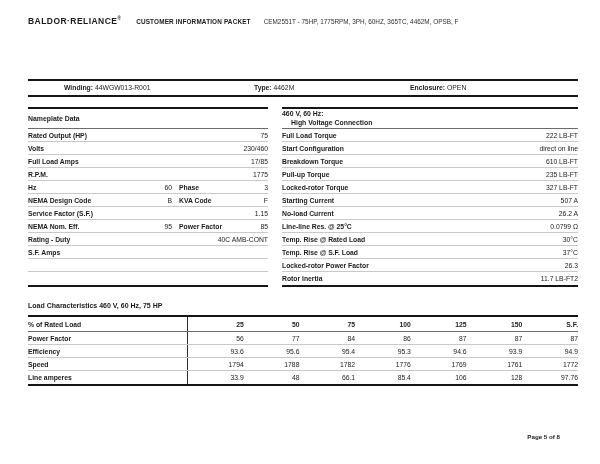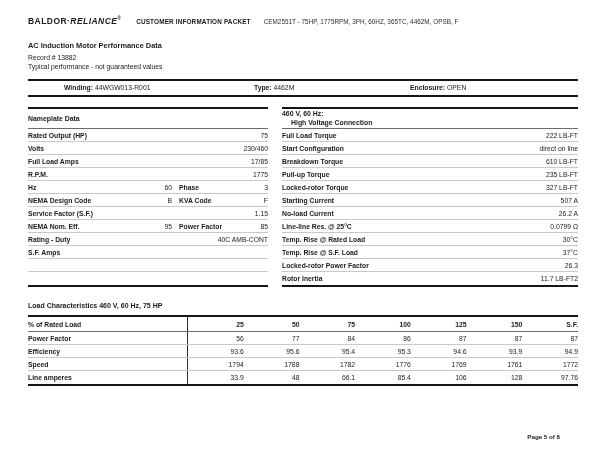--- a/index.html
+++ b/index.html
@@ -3,21 +3,21 @@
 <meta charset="utf-8">
 <style>
   html,body{margin:0;padding:0;background:#ffffff;}
   .page{position:relative;width:600px;height:464px;background:#fff;overflow:hidden;
         font-family:"Liberation Sans",sans-serif;color:#1b1b1b;}
   .abs{position:absolute;}
 
   
   .hdr{top:16px;left:28px;right:22px;display:flex;align-items:baseline;white-space:nowrap;}
   .brand{font-weight:bold;font-size:8.5px;letter-spacing:.45px;}
-  .brand .it{font-style:italic;}
+  .brand .it{}
   .brand .reg{font-size:4.5px;vertical-align:super;font-style:italic;}
   .doctype{font-weight:bold;font-size:6.4px;margin-left:15px;letter-spacing:.15px;}
   .model{font-size:6.4px;margin-left:13px;color:#2f2f2f;}
 
   
   .titleblock{top:41px;left:28px;}
   .title{font-weight:bold;font-size:7.4px;margin-bottom:2.5px;}
   .sub{font-size:6.8px;line-height:9.3px;}
 
   
@@ -66,25 +66,20 @@
 <body>
 
 <div class="page">
 
   <div class="abs hdr">
     <span class="brand"><span>BALDOR</span><span>·</span><span class="it">RELIANCE</span><span class="reg">®</span></span>
     <span class="doctype">CUSTOMER INFORMATION PACKET</span>
     <span class="model">CEM2551T - 75HP, 1775RPM, 3PH, 60HZ, 365TC, 4462M, OPSB, F</span>
   </div>
 
-  <div class="abs titleblock">
-    <div class="title">AC Induction Motor Performance Data</div>
-    <div class="sub">Record # 13882</div>
-    <div class="sub">Typical performance - not guaranteed values</div>
-  </div>
 
   <div class="abs sumbar">
     <span class="pair p1"><b>Winding:</b>&nbsp;<span>44WGW013-R001</span></span>
     <span class="pair p2"><b>Type:</b>&nbsp;<span>4462M</span></span>
     <span class="pair p3"><b>Enclosure:</b>&nbsp;<span>OPEN</span></span>
   </div>
 
   <div class="abs cols">
     <div class="col col-left">
       <div class="colhead">

